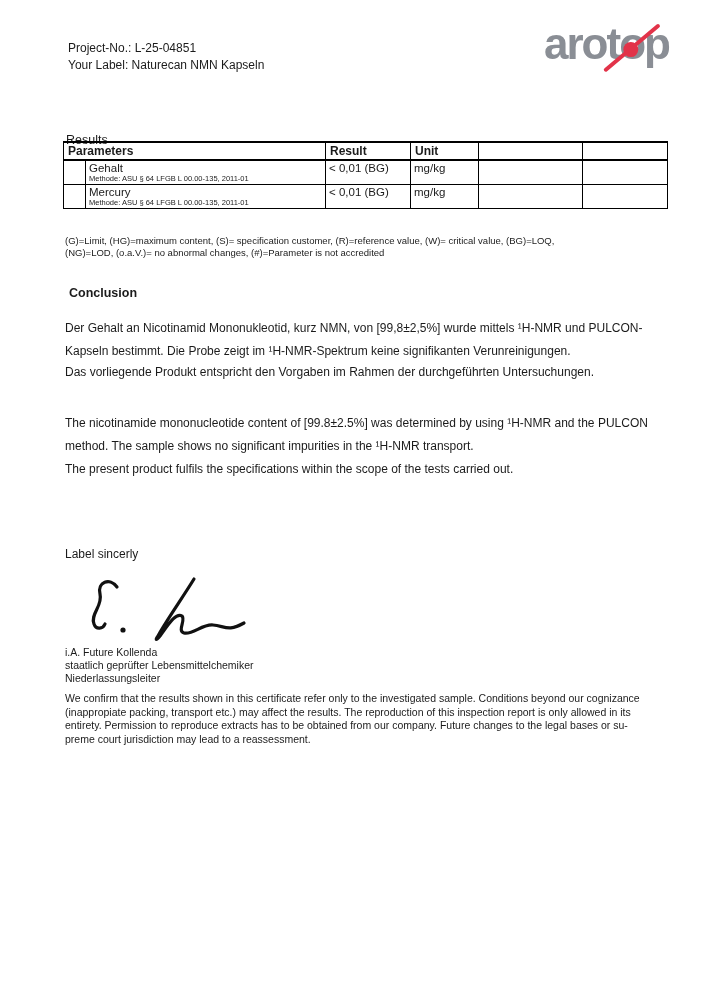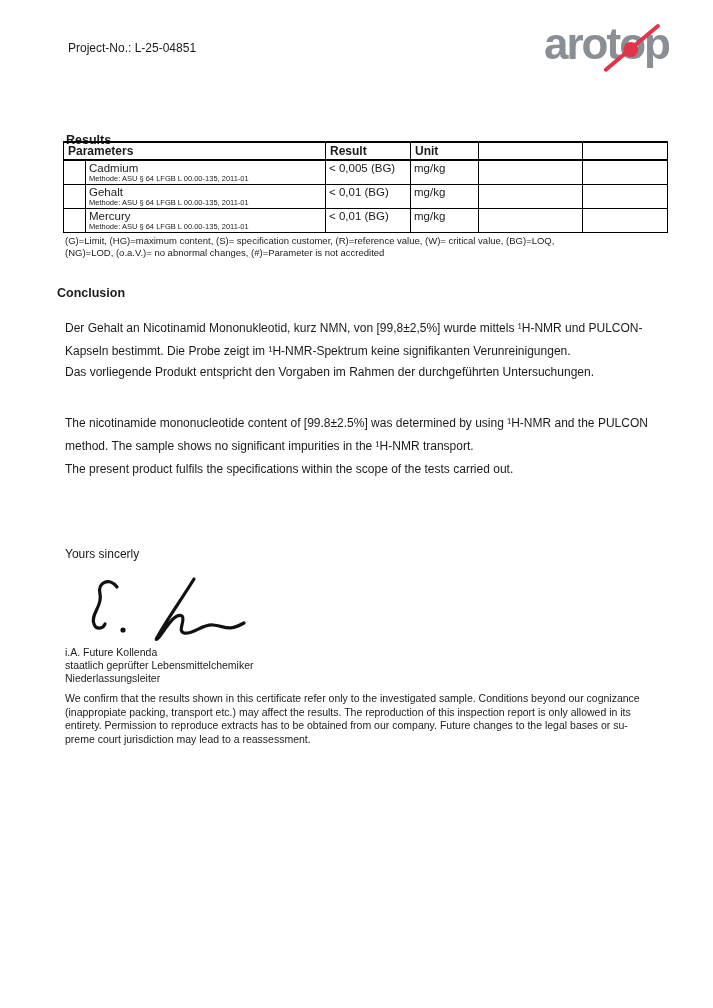--- a/index.html
+++ b/index.html
@@ -19,36 +19,36 @@
   .logo{position:absolute;left:544px;top:18px;height:55px;line-height:52px;
         font-size:44px;font-weight:bold;letter-spacing:-2px;color:var(--gray);
         white-space:nowrap;}
   .logo-o{position:relative;display:inline-block;}
   .logo-dot{position:absolute;left:50%;top:31px;width:15px;height:15px;border-radius:50%;
             background:var(--red);transform:translate(-58%,-46%);}
   .logo-slash{position:absolute;left:50%;top:30px;width:72px;height:4.4px;border-radius:2px;
               background:var(--red);transform:translate(-50%,-50%) rotate(-40deg);z-index:2;}
 
   
-  .results-heading{position:absolute;left:66px;top:133px;font-size:12.5px;font-weight:bold;}
+  .results-heading{position:absolute;left:66px;top:133px;font-size:12.5px;font-weight:normal;}
   table.results-table{position:absolute;left:63px;top:141px;width:604px;
         border-collapse:collapse;table-layout:fixed;
         border:1px solid #000;border-top:2px solid #000;}
   table.results-table th,table.results-table td{border:1px solid #000;vertical-align:top;overflow:hidden;}
   table.results-table thead th{border-bottom:2px solid #000;font-size:12px;font-weight:bold;
         text-align:left;padding:1px 4px;height:17px;}
   table.results-table td{height:20px;padding:1px 3px;}
   .param-name{font-size:11.5px;line-height:12px;}
   .param-method{font-size:7.5px;line-height:9px;white-space:nowrap;}
   .cell-result,.cell-unit{font-size:11.5px;line-height:13px;}
 
   .legend{position:absolute;left:65px;top:235px;font-size:9.5px;line-height:12px;width:620px;}
 
   
-  .conclusion-heading{position:absolute;left:57px;top:286px;font-size:12.5px;font-weight:bold;}
+  .conclusion-heading{position:absolute;left:69px;top:286px;font-size:12.5px;font-weight:bold;}
   .para{position:absolute;left:65px;width:628px;font-size:12px;line-height:23px;margin-top:16px;}
   .p-de1{top:301px;}
   .p-de2{top:345px;}
   .p-en1{top:396px;}
   .p-en2{top:442px;}
 
   
   .closing{position:absolute;left:65px;top:547px;font-size:12px;}
   .signature{position:absolute;left:76px;top:574px;}
   .name-block{position:absolute;left:65px;top:646px;font-size:10.5px;line-height:13px;}
@@ -57,20 +57,21 @@
 
   .footer{position:absolute;left:0;top:949px;width:713px;text-align:center;font-size:11.5px;}
 </style>
 </head>
 <body>
 
 <div class="page">
 
   <div class="header">
     <div>Project-No.: L-25-04851</div>
+    <div>Your Label: Naturecan NMN Kapseln</div>
   </div>
 
   <div class="logo">
     <span>arot</span><span class="logo-o"><span>o</span><span class="logo-dot"></span><span class="logo-slash"></span></span><span>p</span>
   </div>
 
   <div class="results-heading">Results</div>
 
   <table class="results-table">
     <colgroup>
@@ -84,31 +85,20 @@
     <thead>
       <tr>
         <th colspan="2">Parameters</th>
         <th>Result</th>
         <th>Unit</th>
         <th></th>
         <th></th>
       </tr>
     </thead>
     <tbody>
-      <tr>
-        <td></td>
-        <td>
-          <div class="param-name">Cadmium</div>
-          <div class="param-method">Methode: ASU § 64 LFGB L 00.00-135, 2011-01</div>
-        </td>
-        <td class="cell-result">&lt; 0,005 (BG)</td>
-        <td class="cell-unit">mg/kg</td>
-        <td></td>
-        <td></td>
-      </tr>
       <tr>
         <td></td>
         <td>
           <div class="param-name">Gehalt</div>
           <div class="param-method">Methode: ASU § 64 LFGB L 00.00-135, 2011-01</div>
         </td>
         <td class="cell-result">&lt; 0,01 (BG)</td>
         <td class="cell-unit">mg/kg</td>
         <td></td>
         <td></td>
@@ -139,21 +129,21 @@
     <div>Kapseln bestimmt. Die Probe zeigt im ¹H-NMR-Spektrum keine signifikanten Verunreinigungen.</div>
   </div>
   <div class="para p-de2">Das vorliegende Produkt entspricht den Vorgaben im Rahmen der durchgeführten Untersuchungen.</div>
 
   <div class="para p-en1">
     <div>The nicotinamide mononucleotide content of [99.8±2.5%] was determined by using ¹H-NMR and the PULCON</div>
     <div>method. The sample shows no significant impurities in the ¹H-NMR transport.</div>
   </div>
   <div class="para p-en2">The present product fulfils the specifications within the scope of the tests carried out.</div>
 
-  <div class="closing">Yours sincerly</div>
+  <div class="closing">Label sincerly</div>
 
   <svg class="signature" width="180" height="80" viewBox="0 0 180 80" aria-hidden="true">
     <g fill="none" stroke="#111111" stroke-width="3.2" stroke-linecap="round" stroke-linejoin="round">
       <path d="M41,13 C34,3 21,8 24,20 C27,32 14,40 18,50 C20,56 27,55 29,50"></path>
       <path d="M118,5 C107,23 88,50 82,62 C79,66 80,67 84,62 C92,51 100,38 106,42 C110,46 101,57 108,59 C117,61 126,50 137,51 C149,52 152,58 168,49"></path>
     </g>
     <circle cx="47" cy="56" r="2.6" fill="#111111"></circle>
   </svg>
 
   <div class="name-block">

